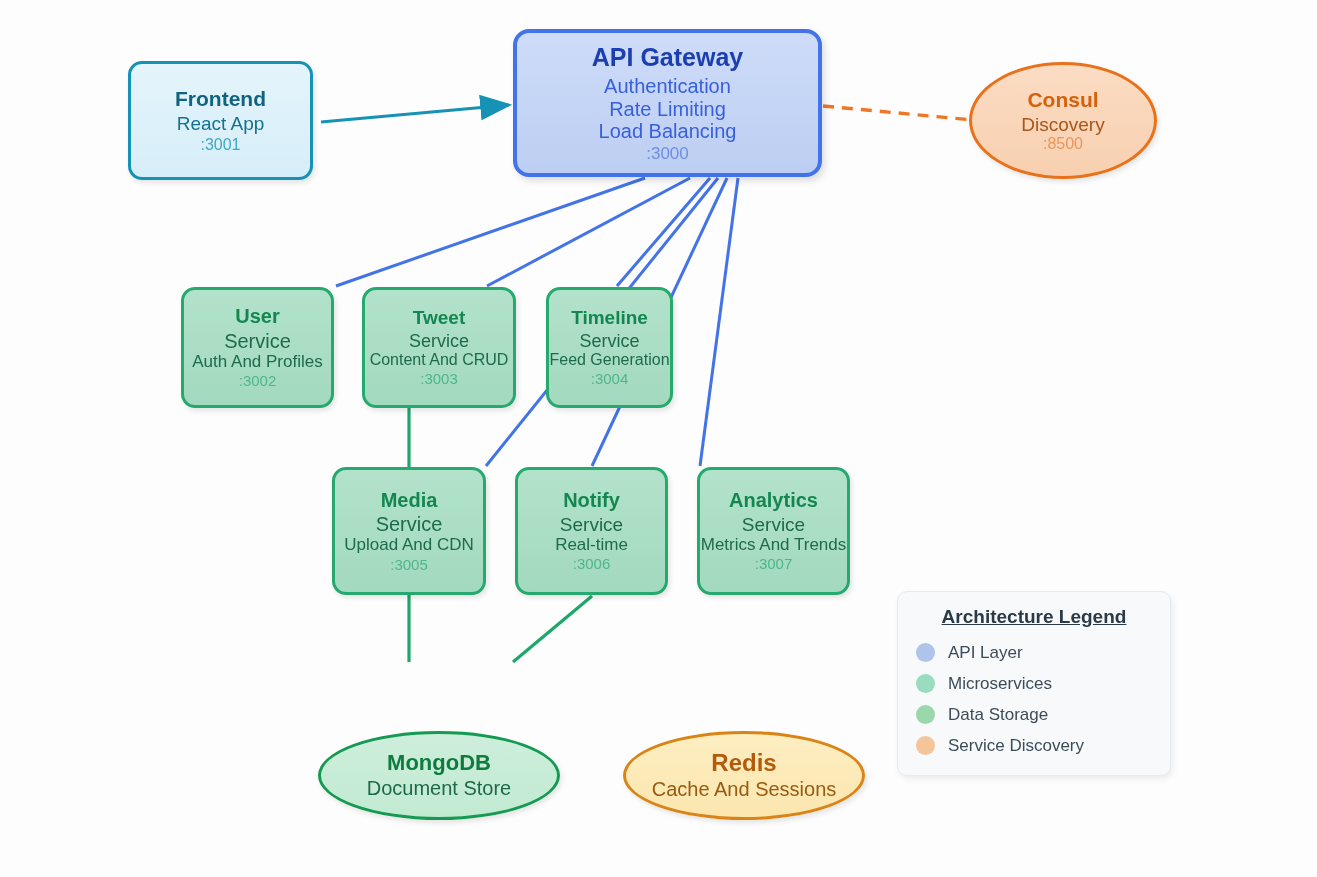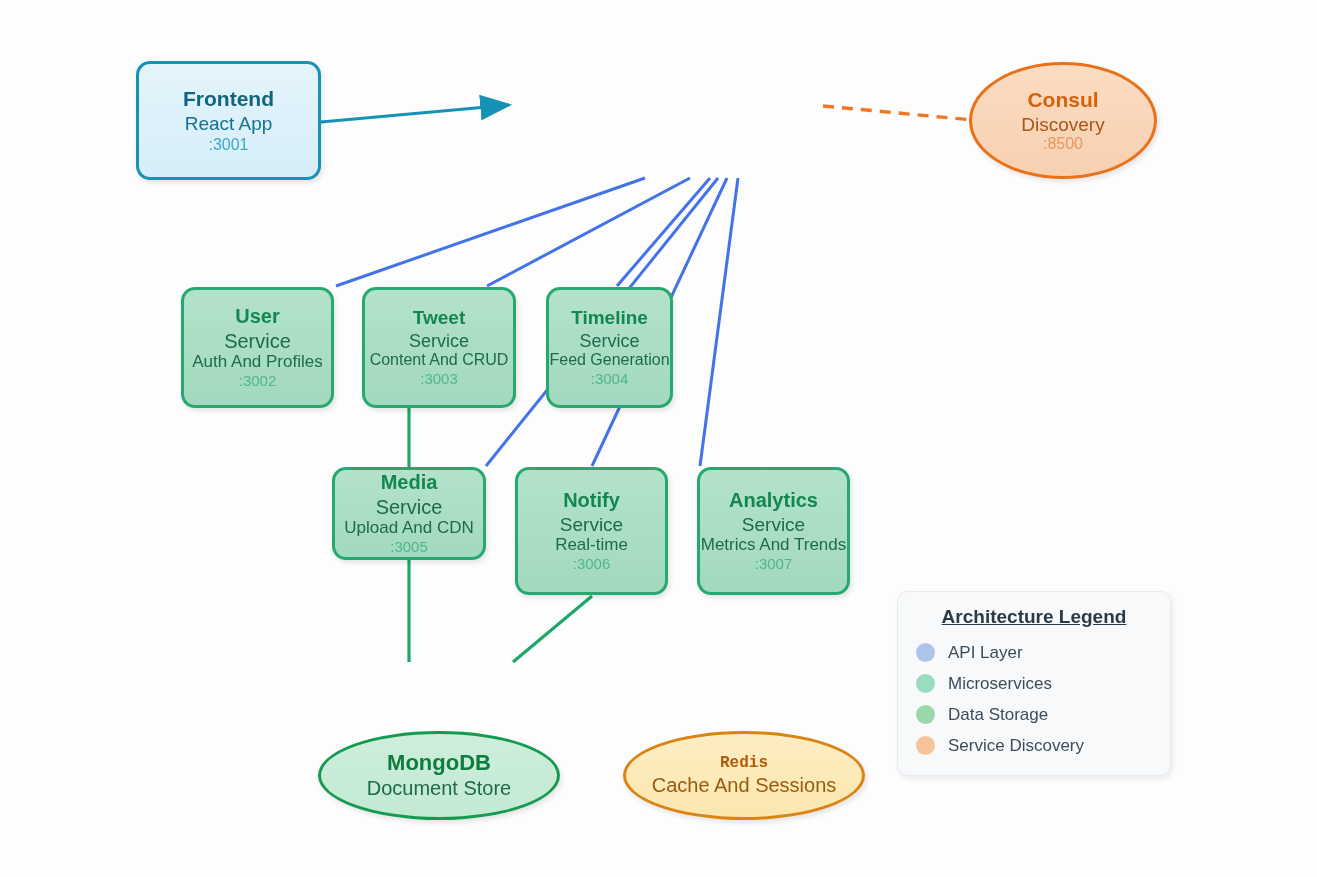--- a/index.html
+++ b/index.html
@@ -7,21 +7,21 @@
        font-family:"Liberation Sans","DejaVu Sans",sans-serif;}
   #canvas{position:relative;width:1317px;height:877px;background:#fdfdfd;}
   svg.layer{position:absolute;left:0;top:0;width:1317px;height:877px;}
   .node{position:absolute;box-sizing:border-box;display:flex;flex-direction:column;
         align-items:center;justify-content:center;text-align:center;line-height:1.12;}
   .node .ttl{font-weight:bold;}
   .node .sub{}
   .node .desc{}
   .node .port{}
   
-  .n-frontend{left:136px;top:61px;width:185px;height:119px;border:3px solid #1592b5;
+  .n-frontend{left:128px;top:61px;width:185px;height:119px;border:3px solid #1592b5;
      border-radius:14px;background:linear-gradient(180deg,#e4f4fb 0%,#d6eef9 100%);
      box-shadow:2px 3px 5px rgba(0,0,0,.10);}
   .n-frontend .ttl{font-size:21px;color:#10647f;margin-bottom:3px;}
   .n-frontend .sub{font-size:19px;color:#14718f;margin-bottom:2px;}
   .n-frontend .port{font-size:16px;color:#3ea8c6;}
   
   .n-gateway{left:513px;top:29px;width:309px;height:148px;border:4px solid #4273e8;
      border-radius:16px;background:linear-gradient(180deg,#cedcf8 0%,#bccef2 100%);
      box-shadow:3px 4px 7px rgba(0,0,0,.13);}
   .n-gateway .ttl{font-size:25px;color:#1c3fb0;margin-bottom:4px;}
@@ -38,37 +38,37 @@
   .svc{border:3px solid #26a96e;border-radius:14px;
      background:linear-gradient(180deg,#b3e2cb 0%,#a2d9bf 100%);
      box-shadow:2px 3px 5px rgba(0,0,0,.10);}
   .svc .ttl{font-size:20px;color:#148751;margin-bottom:2px;}
   .svc .sub{font-size:19px;color:#1d6b4c;}
   .svc .desc{font-size:17px;color:#1d6b4c;white-space:nowrap;}
   .svc .port{font-size:15px;color:#4fb787;margin-top:2px;}
   .n-user    {left:181px;top:287px;width:153px;height:121px;}
   .n-tweet   {left:362px;top:287px;width:154px;height:121px;}
   .n-timeline{left:546px;top:287px;width:127px;height:121px;}
-  .n-media   {left:332px;top:467px;width:154px;height:93px;}
+  .n-media   {left:332px;top:467px;width:154px;height:128px;}
   .n-notify  {left:515px;top:467px;width:153px;height:128px;}
   .n-analytics{left:697px;top:467px;width:153px;height:128px;}
   .n-user .sub,.n-media .sub{font-size:20px;}
   .n-tweet .ttl,.n-timeline .ttl{font-size:19px;}
   .n-tweet .sub,.n-timeline .sub{font-size:18px;}
   .n-tweet .desc,.n-timeline .desc{font-size:16px;}
   
   .n-mongo{left:318px;top:731px;width:242px;height:89px;border:3px solid #159a52;
      border-radius:50%;background:linear-gradient(180deg,#cdeedb 0%,#c2ead2 100%);
      box-shadow:2px 3px 5px rgba(0,0,0,.10);}
   .n-mongo .ttl{font-size:22px;color:#0f7c3f;margin-bottom:1px;}
   .n-mongo .sub{font-size:20px;color:#1c6a46;}
   .n-redis{left:623px;top:731px;width:242px;height:89px;border:3px solid #d98414;
      border-radius:50%;background:linear-gradient(180deg,#fdeec2 0%,#fbe6ae 100%);
      box-shadow:2px 3px 5px rgba(0,0,0,.10);}
-  .n-redis .ttl{font-size:16px;color:#b35a0c;margin-bottom:1px;font-family:Liberation Mono, monospace;}
+  .n-redis .ttl{font-size:24px;color:#b35a0c;margin-bottom:1px;}
   .n-redis .sub{font-size:20px;color:#9a5a10;}
   
   .legend{position:absolute;left:897px;top:591px;width:274px;height:185px;
      background:#f7f9fb;border:1px solid #e6ebf0;border-radius:10px;
      box-shadow:2px 3px 6px rgba(0,0,0,.07);box-sizing:border-box;padding:14px 0 0 0;}
   .legend h3{margin:0 0 9px 0;font-size:19px;color:#2b3a47;text-align:center;font-weight:bold;text-decoration:underline;}
   .legend ul{list-style:none;margin:0;padding:0 0 0 18px;}
   .legend li{display:flex;align-items:center;height:31px;}
   .legend .dot{width:19px;height:19px;border-radius:50%;margin-right:13px;flex:none;}
   .legend .lbl{font-size:17px;color:#3d4c5a;}
@@ -99,20 +99,27 @@
     <line x1="409" y1="408" x2="409" y2="662" stroke="#1ba86a" stroke-width="3.2"></line>
     <line x1="592" y1="596" x2="513" y2="662" stroke="#1ba86a" stroke-width="3.2"></line>
   </svg>
 
   <div class="node n-frontend">
     <div class="ttl">Frontend</div>
     <div class="sub">React App</div>
     <div class="port">:3001</div>
   </div>
 
+  <div class="node n-gateway">
+    <div class="ttl">API Gateway</div>
+    <div class="sub">Authentication</div>
+    <div class="sub">Rate Limiting</div>
+    <div class="sub">Load Balancing</div>
+    <div class="port">:3000</div>
+  </div>
 
   <div class="node n-consul">
     <div class="ttl">Consul</div>
     <div class="sub">Discovery</div>
     <div class="port">:8500</div>
   </div>
 
   <div class="node svc n-user">
     <div class="ttl">User</div>
     <div class="sub">Service</div>

